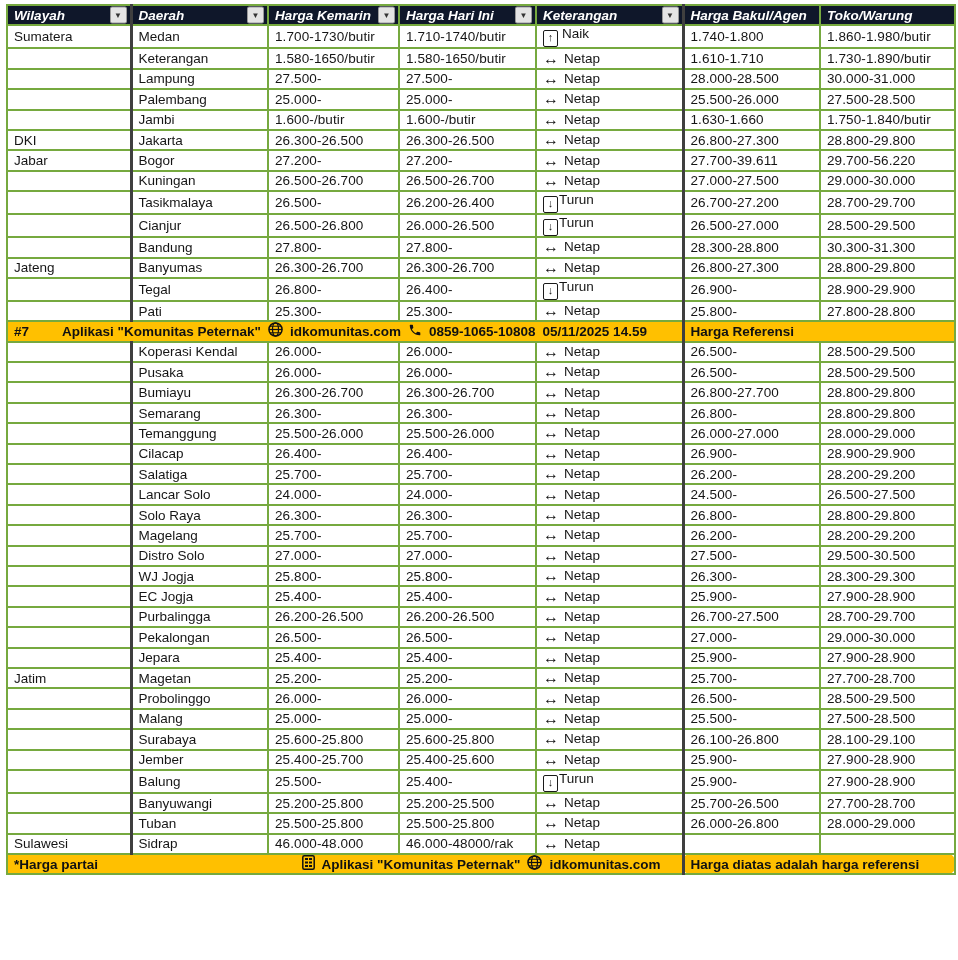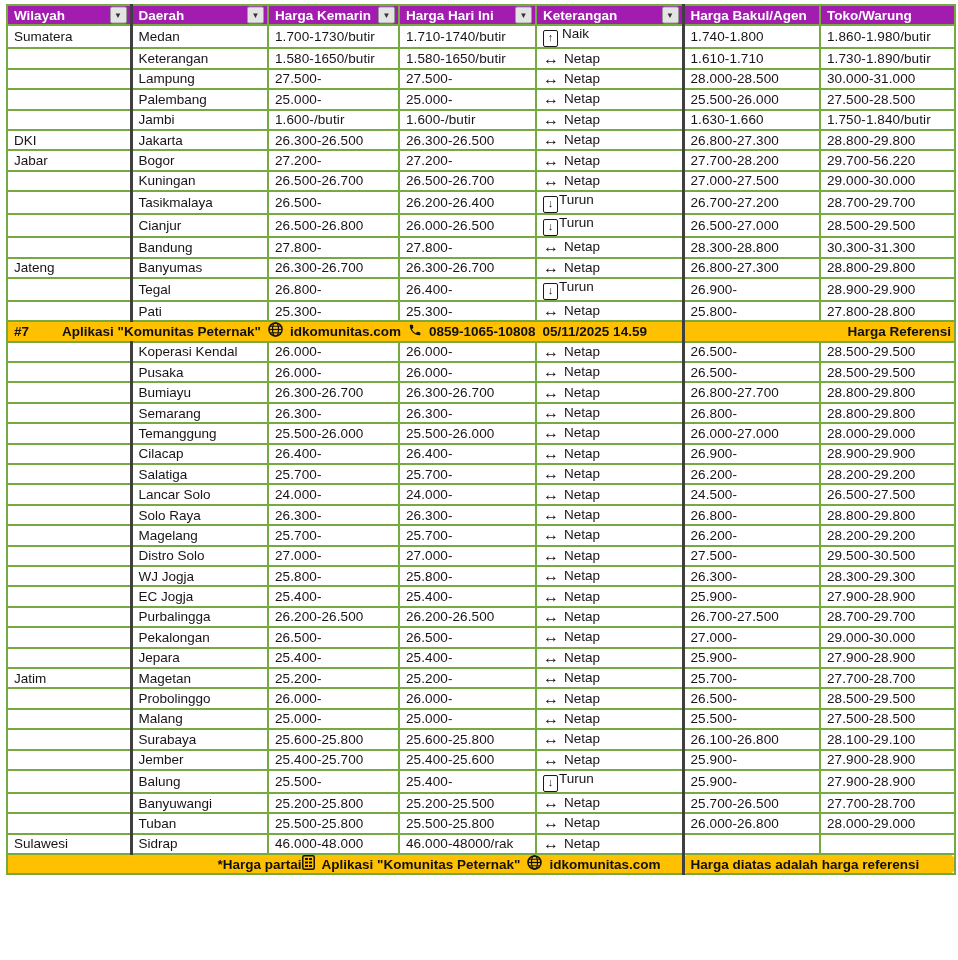--- a/index.html
+++ b/index.html
@@ -1,36 +1,36 @@
 <!DOCTYPE html>
 <html><head>
 <meta charset="utf-8">
 <style>
   html,body{margin:0;padding:0;background:#fff;}
   body{width:958px;height:960px;font-family:"Liberation Sans",sans-serif;}
   table{border-collapse:collapse;table-layout:fixed;margin:4px 0 0 6px;width:948px;
         font-family:"Liberation Sans",sans-serif;font-size:13.5px;color:#151515;}
   td{border:2px solid #76A93F;background:#fff;height:18.4px;padding:0 3px 0 6px;
      white-space:nowrap;overflow:hidden;vertical-align:middle;}
-  thead td{background:#a21caf;color:#fff;font-weight:bold;position:relative;padding-right:22px;}
+  thead td{background:#0f172a;color:#fff;font-weight:bold;position:relative;padding-right:22px;font-style:italic;}
   td.dark-left{border-left:3px solid #3F3F3F;}
   .filter-btn{position:absolute;right:3px;top:50%;transform:translateY(-50%);width:15px;height:15px;
      background:#E4E4E4;border:1px solid #9a9a9a;border-radius:2px;display:flex;align-items:center;
      justify-content:center;font-size:8px;color:#333;line-height:1;cursor:pointer;}
   .kbox{display:inline-block;width:13px;height:15px;border:1.6px solid #1a1a1a;border-radius:2px;
      text-align:center;line-height:13px;font-size:11px;font-weight:bold;margin-right:4px;
      vertical-align:-3px;background:#fff;}
   .kbox.down{margin-right:1px;}
   .karrow{font-size:16px;margin-right:5px;vertical-align:-1px;}
   tr.banner-row td{background:#FFC000;font-weight:600;color:#111;}
   .banner-left{display:flex;align-items:center;gap:7px;}
   .banner-num{margin-right:26px;}
-  .banner-right{text-align:right;color:#843C0C;font-weight:600;}
+  .banner-right{text-align:left;color:#843C0C;font-weight:600;}
   tr.footer-row td{background:#FFC000;font-weight:600;color:#111;}
-  .footer-left{display:flex;align-items:center;justify-content:flex-end;}
+  .footer-left{display:flex;align-items:center;justify-content:space-between;}
   .footer-app{display:flex;align-items:center;gap:7px;padding-right:18px;}
   .footer-right{color:#843C0C;border-radius:7px;}
   .icn{display:inline-block;vertical-align:-3px;}
   td.num{letter-spacing:0.1px;}
 </style>
 </head>
 <body>
 
 <table>
   <colgroup>
@@ -126,21 +126,21 @@
         <td><span class="karrow">↔</span><span>Netap</span></td>
         <td class="dark-left num">26.800-27.300</td>
         <td class="num">28.800-29.800</td>
       </tr>
       <tr>
         <td>Jabar</td>
         <td class="dark-left">Bogor</td>
         <td class="num">27.200-</td>
         <td class="num">27.200-</td>
         <td><span class="karrow">↔</span><span>Netap</span></td>
-        <td class="dark-left num">27.700-28.200</td>
+        <td class="dark-left num">27.700-39.611</td>
         <td class="num">29.700-56.220</td>
       </tr>
       <tr>
         <td></td>
         <td class="dark-left">Kuningan</td>
         <td class="num">26.500-26.700</td>
         <td class="num">26.500-26.700</td>
         <td><span class="karrow">↔</span><span>Netap</span></td>
         <td class="dark-left num">27.000-27.500</td>
         <td class="num">29.000-30.000</td>

